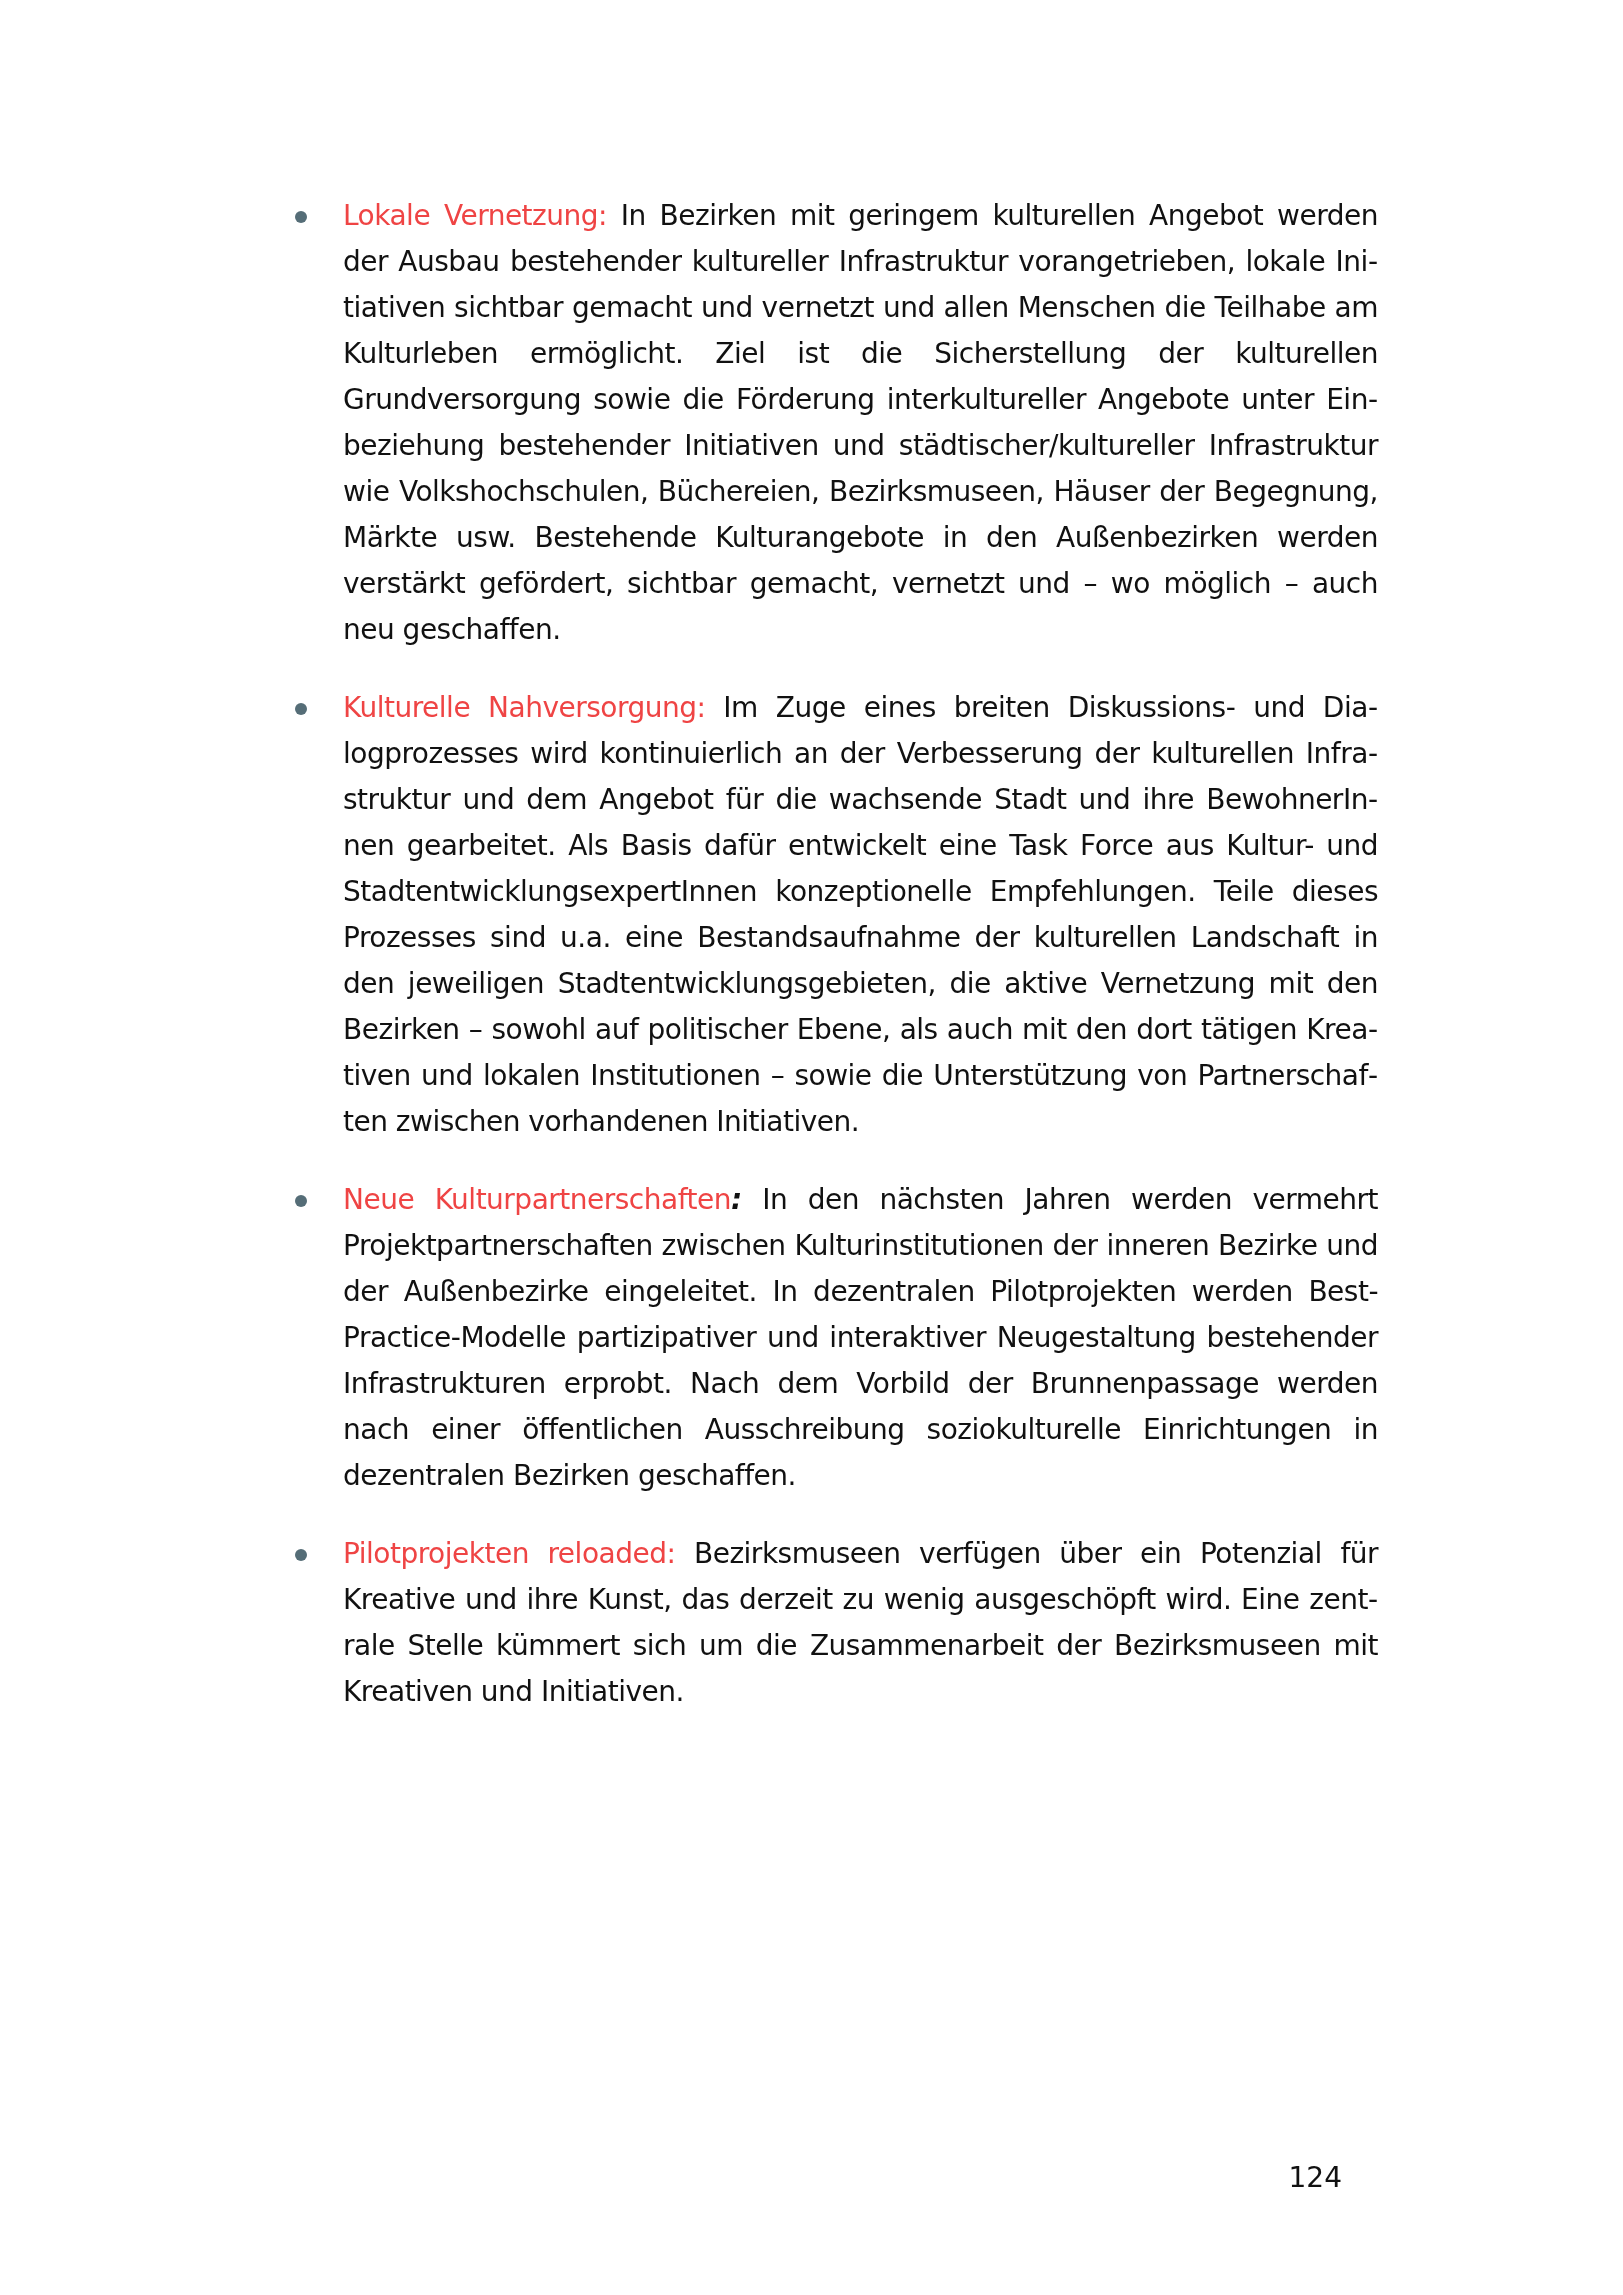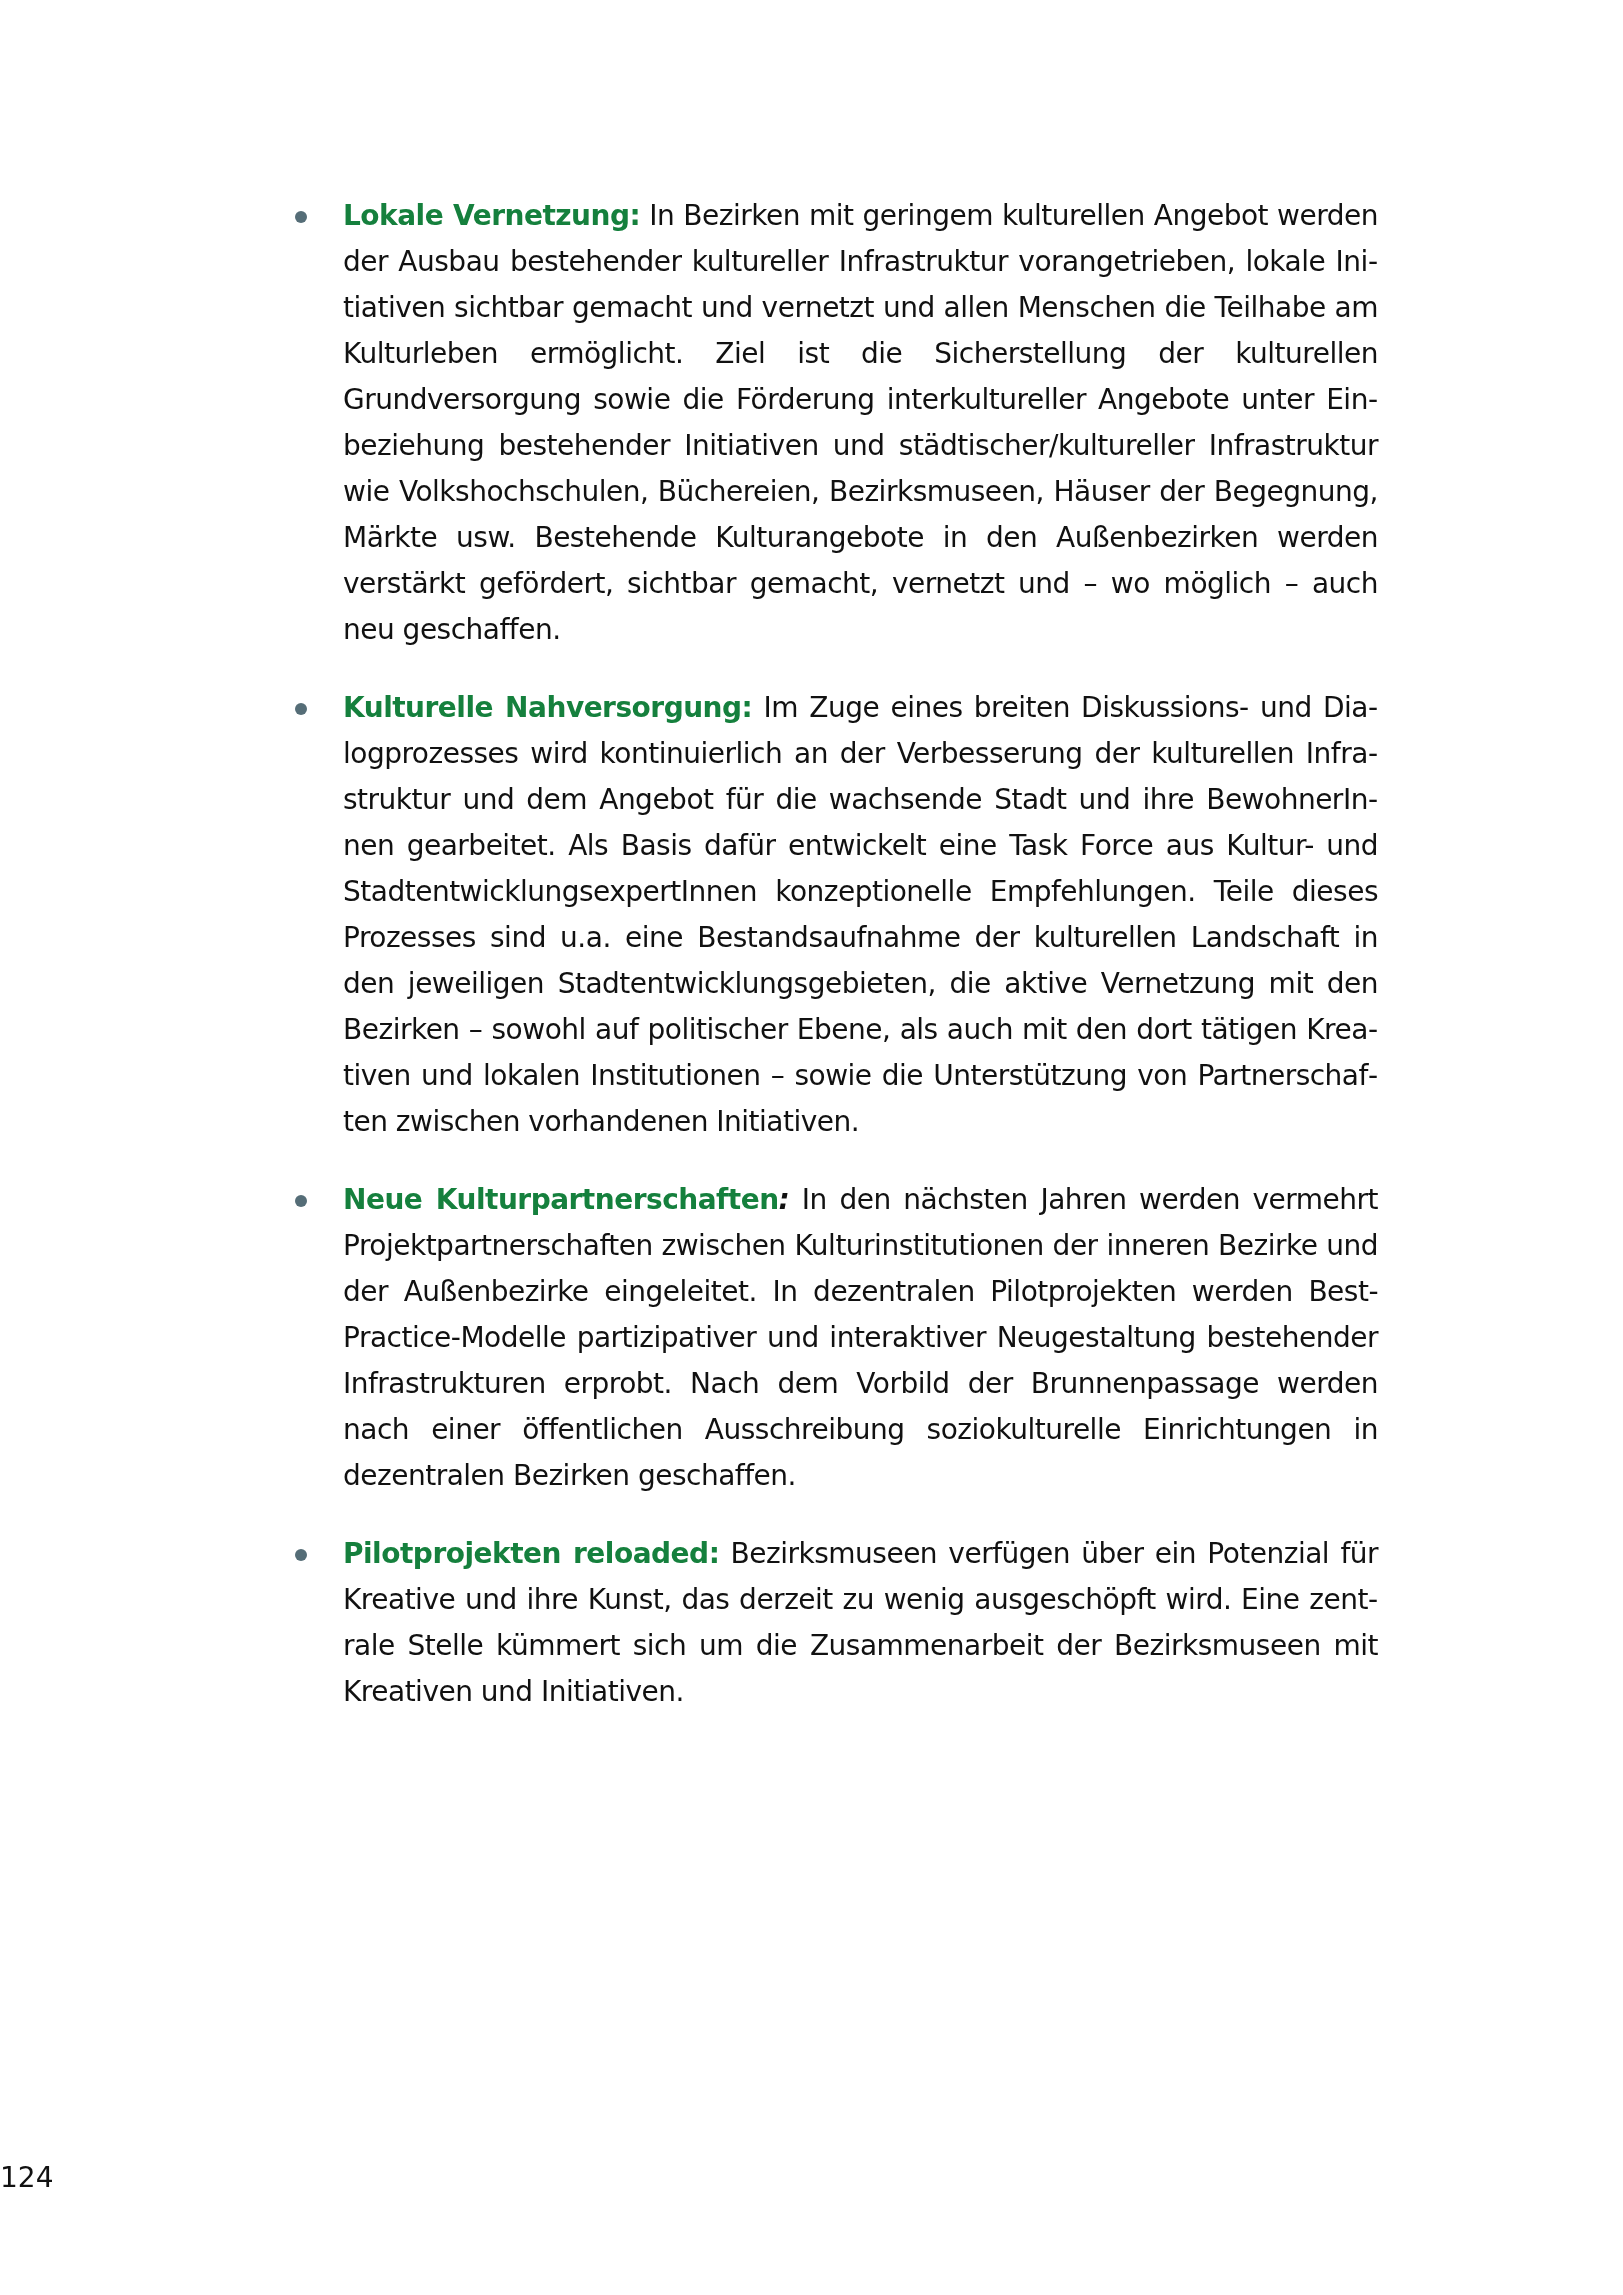--- a/index.html
+++ b/index.html
@@ -48,34 +48,34 @@
     .bullet-dot {
       position: absolute;
       left: 9px;
       top: 18px;
       width: 12px;
       height: 12px;
       border-radius: 50%;
       background: #556d77;
     }
     .hl {
-      font-weight: bold;
-      color: #15803d;
+      font-weight: normal;
+      color: #ef4444;
     }
     .colon-black {
       font-weight: bold;
       font-style: italic;
       color: #111111;
     }
     .page-number {
       position: absolute;
       left: 0;
       width: 1342px;
       top: 2162px;
-      text-align: left;
+      text-align: right;
       font-size: 28px;
       line-height: 32px;
       color: #111111;
     }
   </style>
 </head>
 <body>
 
 <div class="page">
   <div class="content">

